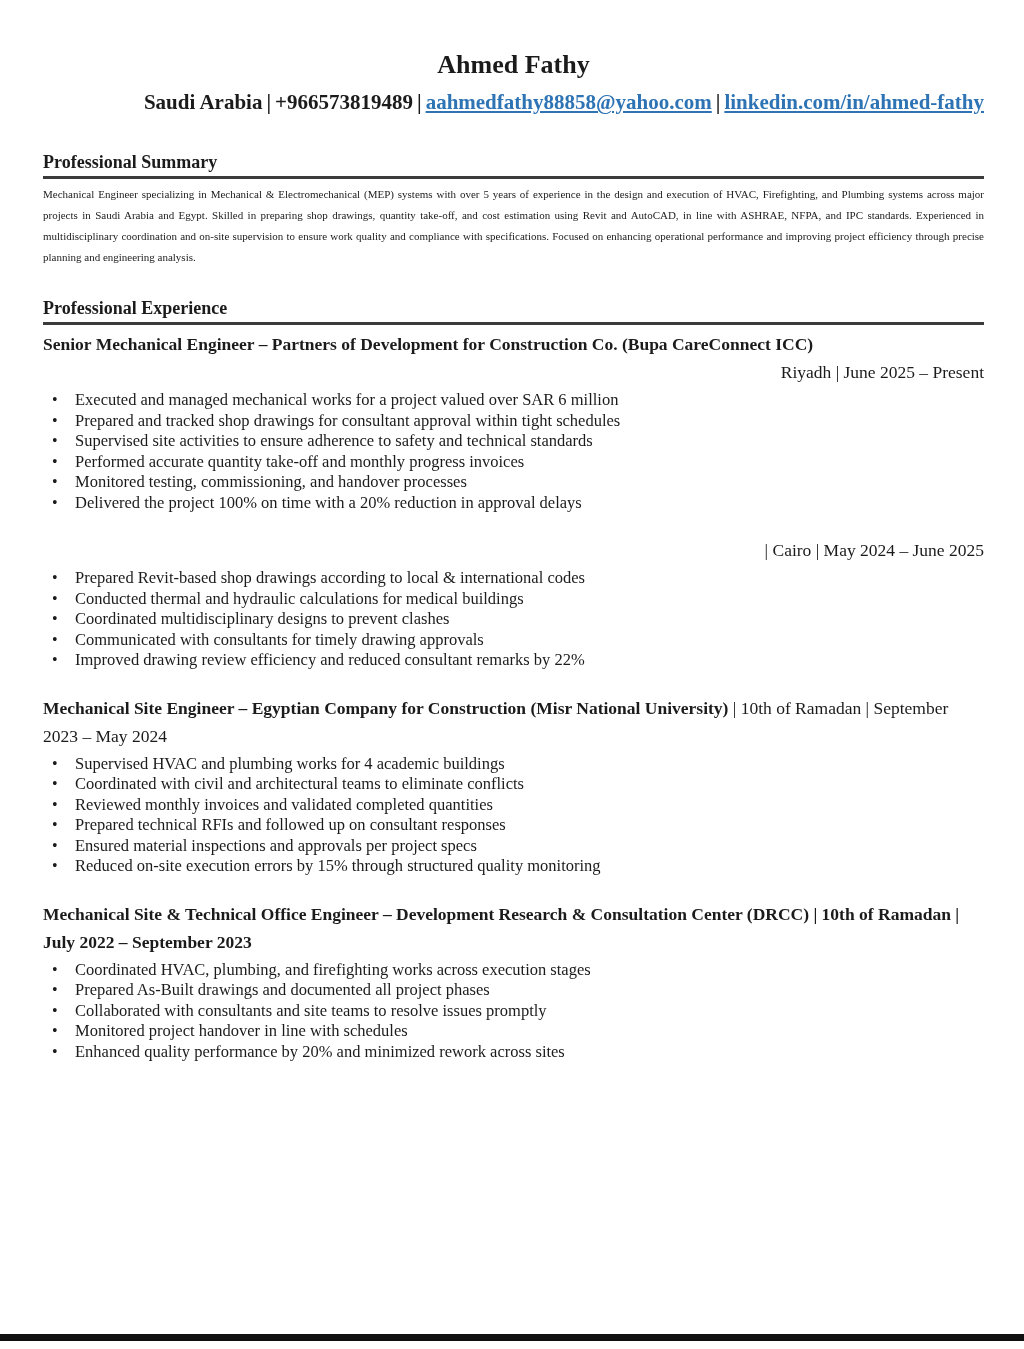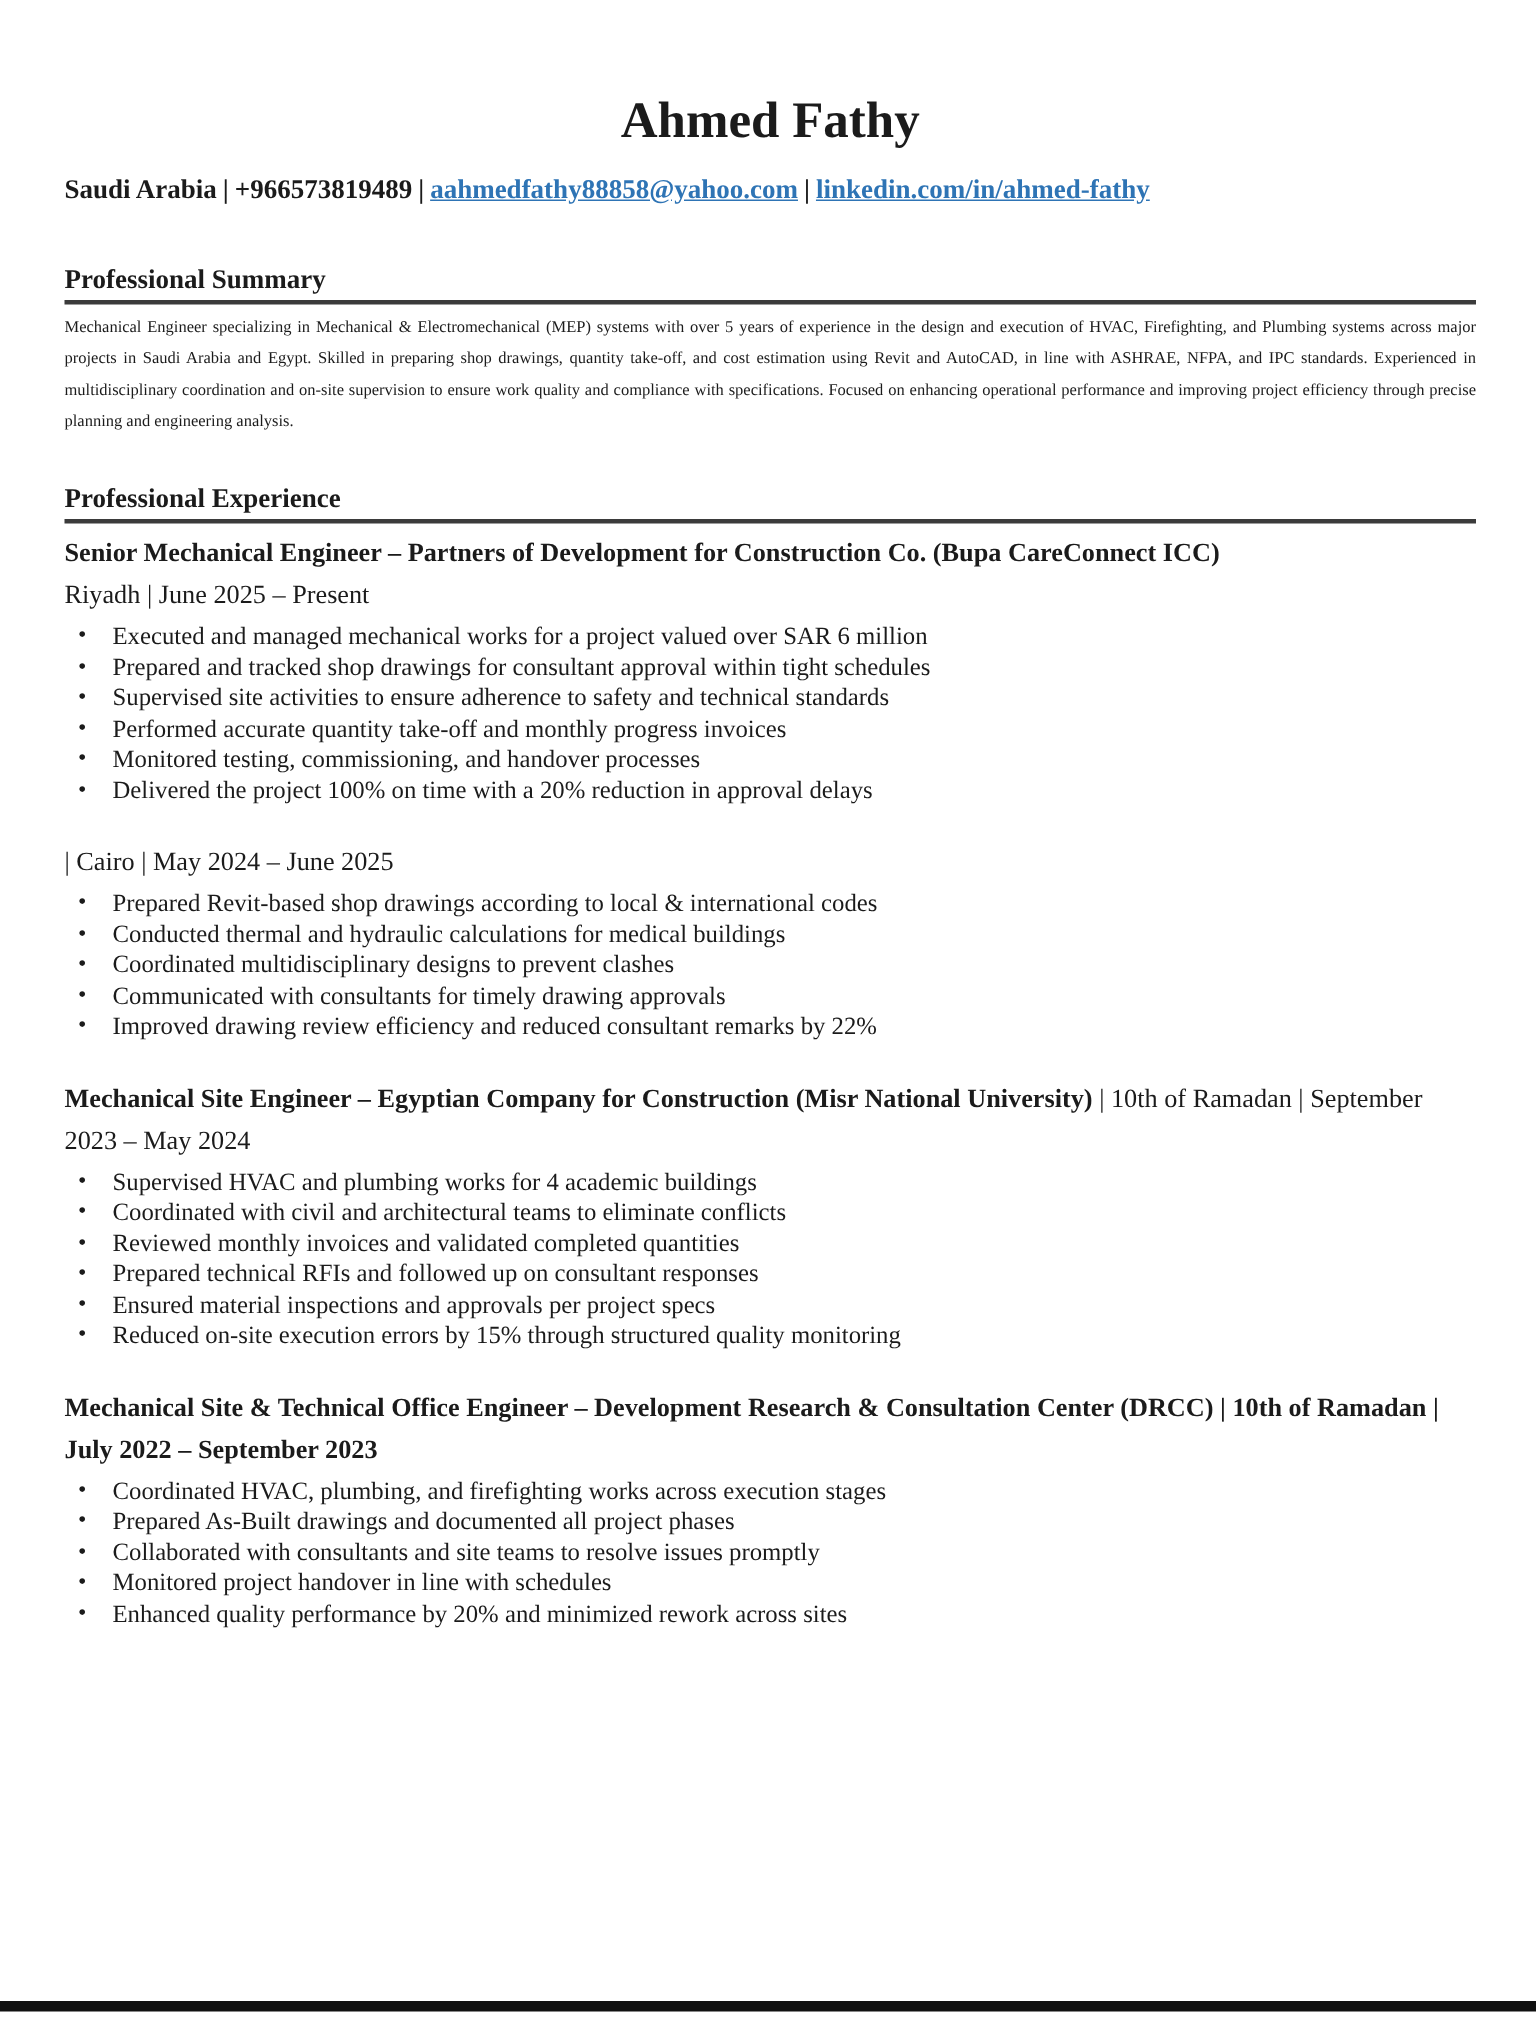--- a/index.html
+++ b/index.html
@@ -9,28 +9,28 @@
     background: #ffffff;
     font-family: "Liberation Serif", "DejaVu Serif", serif;
     color: #1b1b1b;
     position: relative;
     overflow: hidden;
   }
   .page { padding: 48px 40px 0 43px; }
 
   .doc-name {
     text-align: center;
-    font-size: 34px;
+    font-size: 26px;
     font-weight: 700;
     line-height: 34px;
-    margin: 16px;
+    margin: 0;
   }
   .contact-line {
-    text-align: left;
-    font-size: 18px;
+    text-align: right;
+    font-size: 21px;
     font-weight: 700;
     line-height: 24px;
     margin-top: 8px;
     white-space: nowrap;
   }
   .contact-line .sep { padding: 0 4px; }
   .link {
     color: #2e74b5;
     text-decoration: underline;
     cursor: pointer;
@@ -58,20 +58,21 @@
   .job.first { margin-top: 5px; }
   .job-title, .job-titleline {
     font-size: 17.5px;
     line-height: 28px;
   }
   .job-title, .bold { font-weight: 700; }
   .job-meta, .job-meta-inline {
     font-size: 17.5px;
     font-weight: 400;
     line-height: 28px;
+    text-align: right;
   }
   ul.bullets {
     list-style: none;
     margin: 4px 0 0 0;
     padding: 0;
   }
   ul.bullets li {
     position: relative;
     padding-left: 32px;
     font-size: 16.5px;

